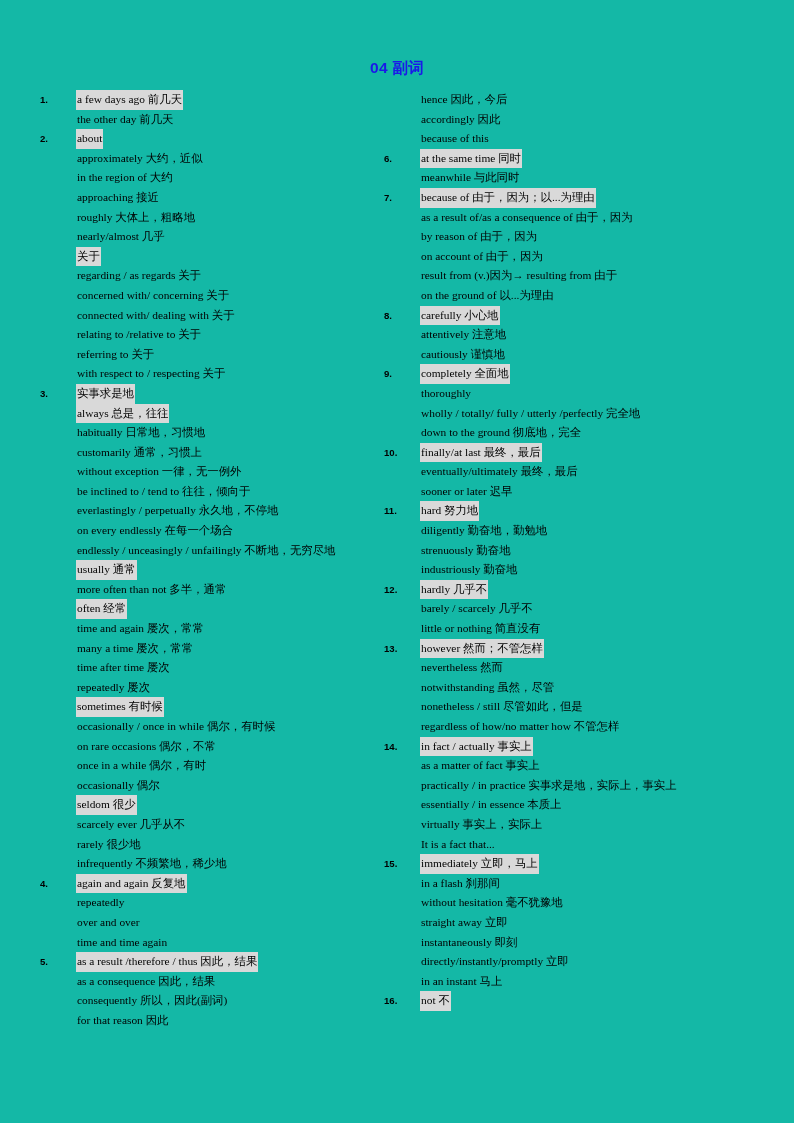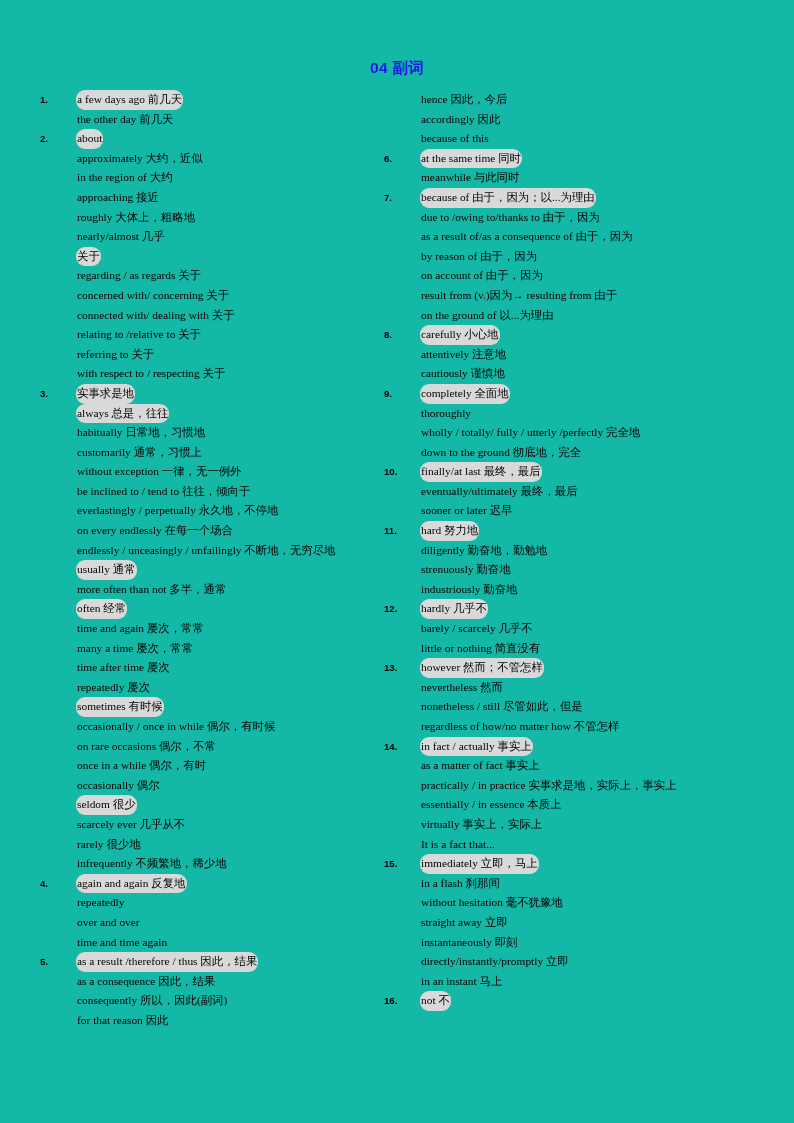--- a/index.html
+++ b/index.html
@@ -67,21 +67,20 @@
   }
   .txt {
     position: absolute;
     left: 36px;
     top: 0;
     line-height: 19.6px;
     padding: 0 1px;
   }
   .txt.hl {
     background: #d9d9d9;
-    border-radius: 9px;
   }
 </style>
 </head>
 <body>
 
 <div class="page">
 
   <div class="page-title">04 副词</div>
 
   <div class="columns">
@@ -266,23 +265,20 @@
           <div class="line">
             <span class="txt">meanwhile  与此同时</span>
           </div>
         </div>
         <div class="entry">
           <div class="line">
             <span class="num">7.</span>
             <span class="txt hl">because of  由于，因为；以...为理由</span>
           </div>
           <div class="line">
-            <span class="txt">due to /owing to/thanks to 由于，因为</span>
-          </div>
-          <div class="line">
             <span class="txt">as a result of/as a consequence of 由于，因为</span>
           </div>
           <div class="line">
             <span class="txt">by reason of  由于，因为</span>
           </div>
           <div class="line">
             <span class="txt">on account of 由于，因为</span>
           </div>
           <div class="line">
             <span class="txt">result from (v.)因为→ resulting from 由于</span>
@@ -359,20 +355,23 @@
         </div>
         <div class="entry">
           <div class="line">
             <span class="num">13.</span>
             <span class="txt hl">however  然而；不管怎样</span>
           </div>
           <div class="line">
             <span class="txt">nevertheless  然而</span>
           </div>
           <div class="line">
+            <span class="txt">notwithstanding 虽然，尽管</span>
+          </div>
+          <div class="line">
             <span class="txt">nonetheless / still 尽管如此，但是</span>
           </div>
           <div class="line">
             <span class="txt">regardless of how/no matter how 不管怎样</span>
           </div>
         </div>
         <div class="entry">
           <div class="line">
             <span class="num">14.</span>
             <span class="txt hl">in fact / actually  事实上</span>

